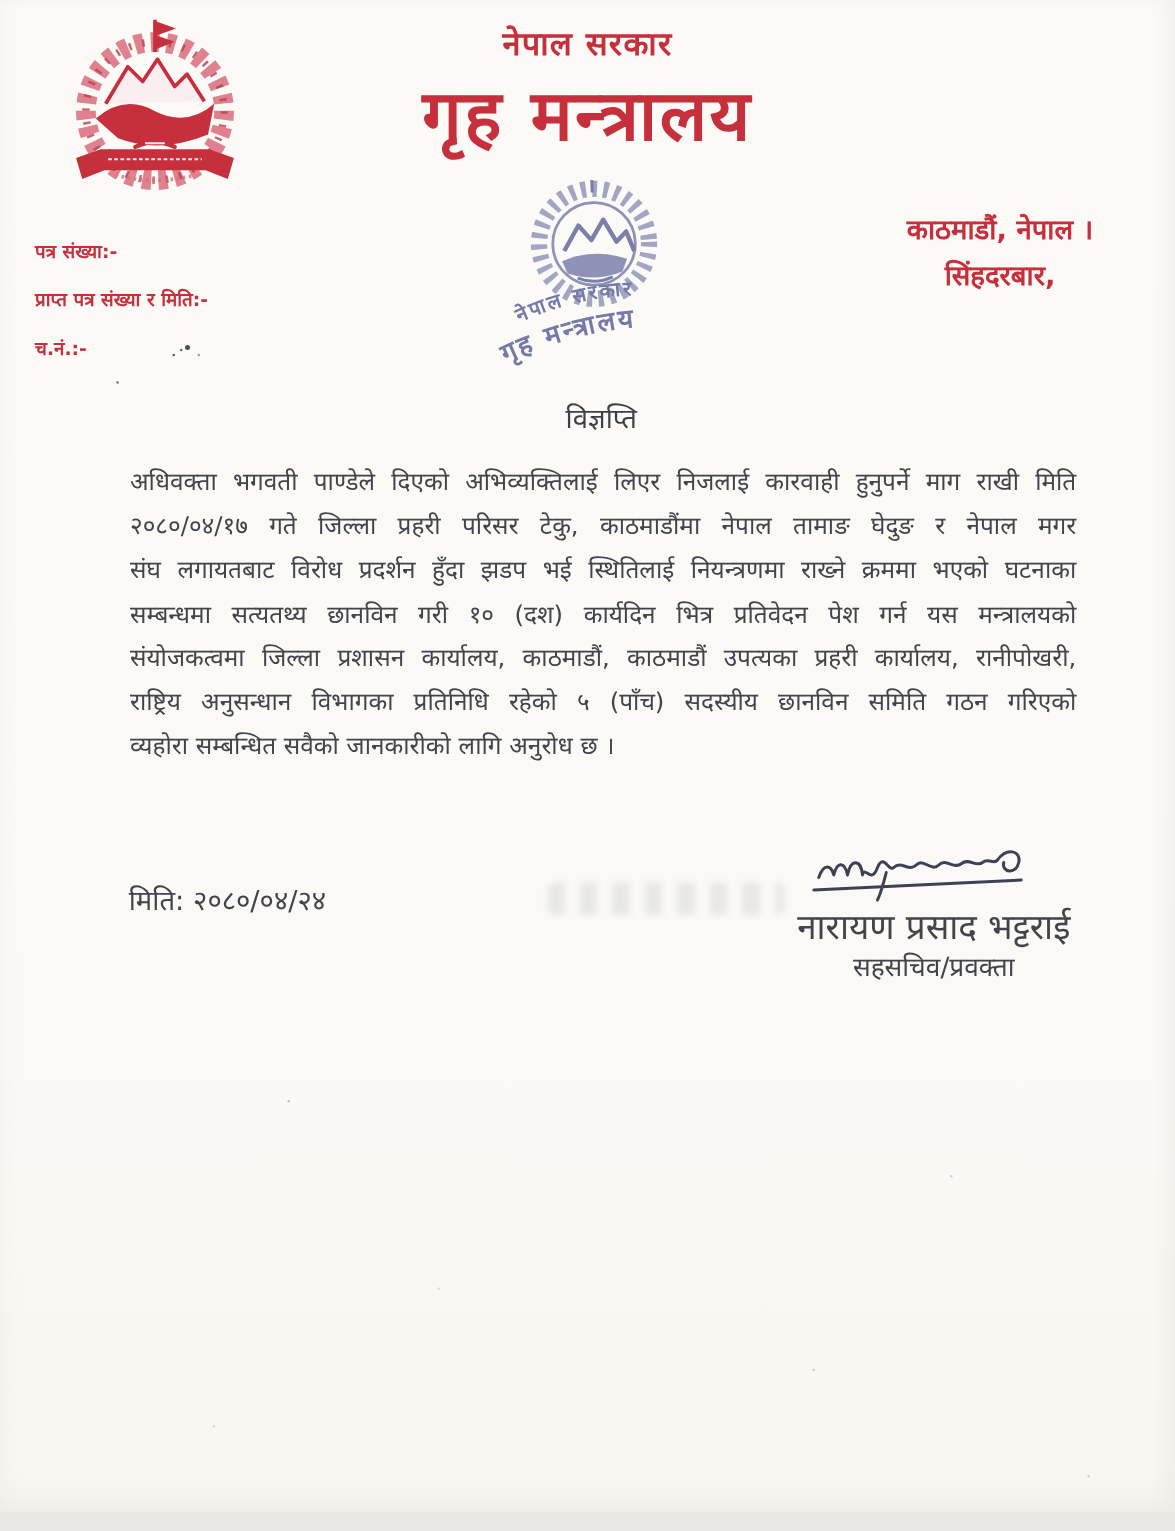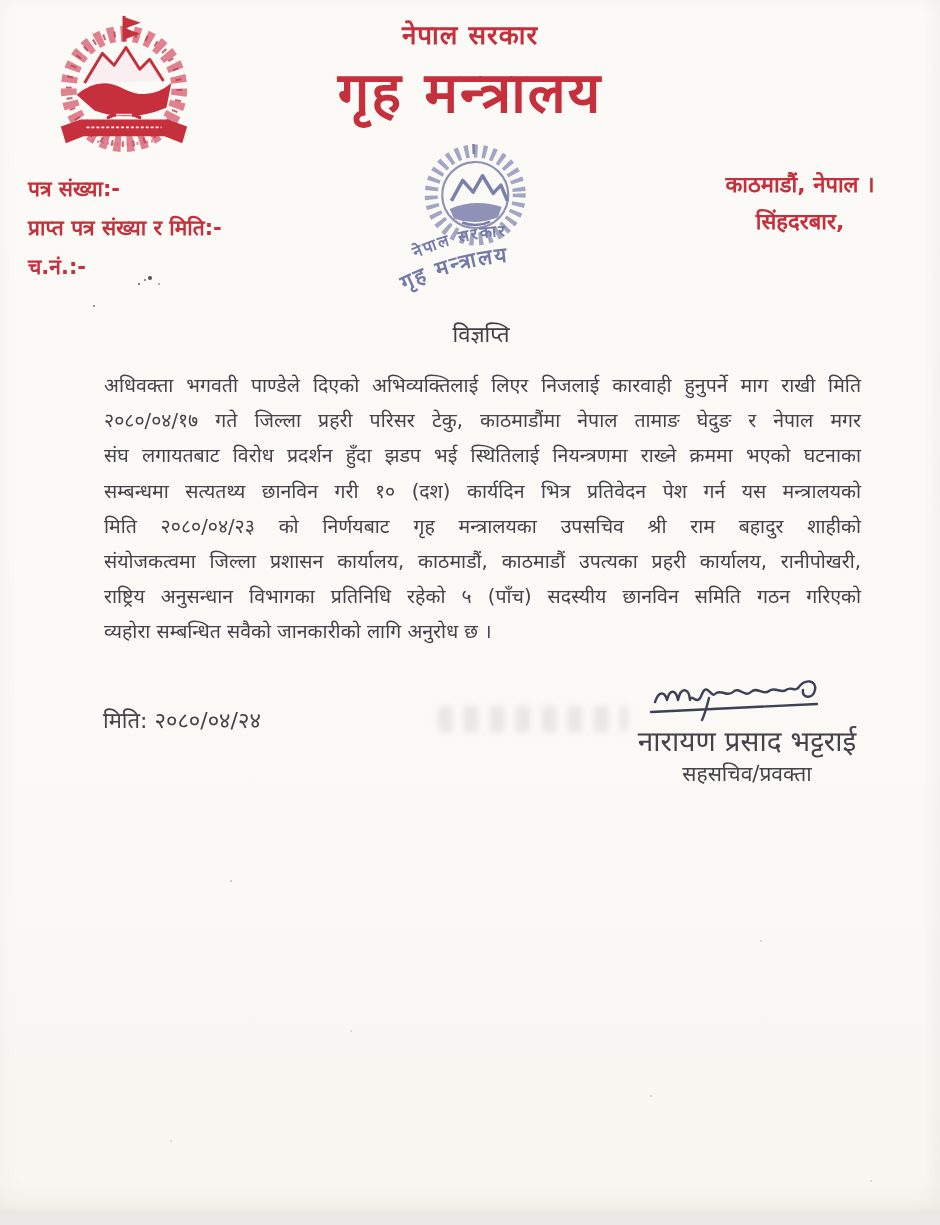--- a/index.html
+++ b/index.html
@@ -26,22 +26,22 @@
   }
   .ministry-line {
     position: absolute; top: 52px; left: 0; width: 100%;
     text-align: center; font-size: 56px; font-weight: bold;
     color: #c5303c; letter-spacing: 2px;
   }
   .emblem { position: absolute; left: 45px; top: 8px; width: 158px; height: 148px; }
 
   
   .ref-block {
-    position: absolute; left: 28px; top: 170px;
-    font-size: 21px; font-weight: bold; color: #c5303c; line-height: 39px;
+    position: absolute; left: 28px; top: 182px;
+    font-size: 15px; font-weight: bold; color: #c5303c; line-height: 39px;
   }
   
   .addr-block {
     position: absolute; right: 30px; top: 166px; width: 220px;
     text-align: center; font-size: 22px; font-weight: bold;
     color: #c5303c; line-height: 37px;
   }
 
   
   .stamp {
@@ -154,21 +154,20 @@
     </g>
   </svg>
 
   <div class="notice-title">विज्ञप्ति</div>
 
   <div class="body-block">
     <div class="body-line">अधिवक्ता भगवती पाण्डेले दिएको अभिव्यक्तिलाई लिएर निजलाई कारवाही हुनुपर्ने माग राखी मिति</div>
     <div class="body-line">२०८०/०४/१७ गते जिल्ला प्रहरी परिसर टेकु, काठमाडौंमा नेपाल तामाङ घेदुङ र नेपाल मगर</div>
     <div class="body-line">संघ लगायतबाट विरोध प्रदर्शन हुँदा झडप भई स्थितिलाई नियन्त्रणमा राख्ने क्रममा भएको घटनाका</div>
     <div class="body-line">सम्बन्धमा सत्यतथ्य छानविन गरी १० (दश) कार्यदिन भित्र प्रतिवेदन पेश गर्न यस मन्त्रालयको</div>
-    <div class="body-line">मिति २०८०/०४/२३ को निर्णयबाट गृह मन्त्रालयका उपसचिव श्री राम बहादुर शाहीको</div>
     <div class="body-line">संयोजकत्वमा जिल्ला प्रशासन कार्यालय, काठमाडौं, काठमाडौं उपत्यका प्रहरी कार्यालय, रानीपोखरी,</div>
     <div class="body-line">राष्ट्रिय अनुसन्धान विभागका प्रतिनिधि रहेको ५ (पाँच) सदस्यीय छानविन समिति गठन गरिएको</div>
     <div class="body-line last">व्यहोरा सम्बन्धित सवैको जानकारीको लागि अनुरोध छ ।</div>
   </div>
 
   <div class="date-line">मिति: २०८०/०४/२४</div>
 
   <svg class="sig-mark" viewBox="0 0 200 58" aria-hidden="true">
     <g fill="none" stroke="#3c4156" stroke-width="2.4" stroke-linecap="round" stroke-linejoin="round">
       <path d="M10,34 C14,22 20,24 22,32 C25,20 31,22 33,32 C36,18 44,20 45,32 C47,24 52,40 57,26 C62,14 66,30 70,26 C76,20 82,30 88,24 C94,18 100,30 106,24 C112,18 118,28 124,23 C130,18 136,26 141,22 C146,18 150,24 153,20"></path>

